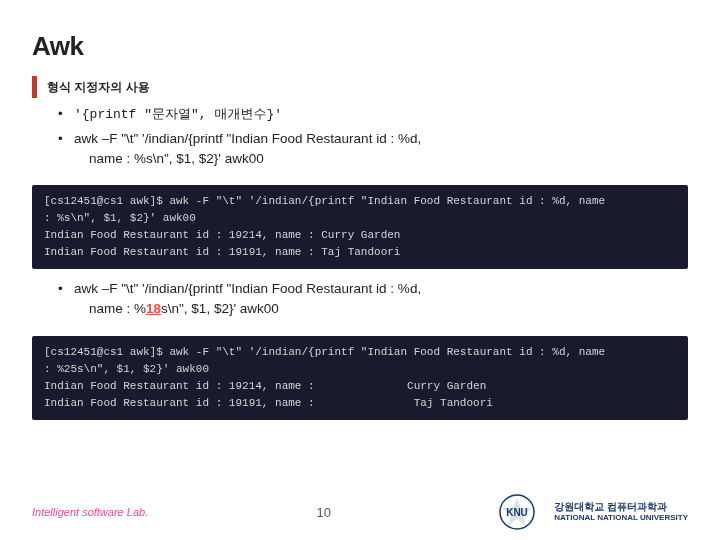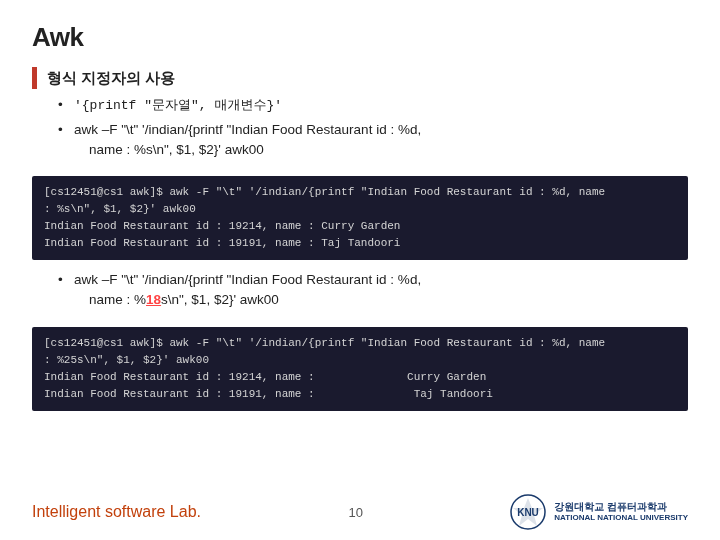--- a/index.html
+++ b/index.html
@@ -9,21 +9,21 @@
       height: 540px;
       background: #ffffff;
       font-family: 'Malgun Gothic', 'Apple SD Gothic Neo', sans-serif;
       overflow: hidden;
       position: relative;
     }
 
     .page {
       width: 720px;
       height: 540px;
-      padding: 22px 32px 12px 32px;
+      padding: 31px 32px 12px 32px;
       display: flex;
       flex-direction: column;
     }
 
     .title {
       font-size: 26px;
       font-weight: bold;
       color: #222;
       margin-bottom: 14px;
       letter-spacing: -0.5px;
@@ -41,21 +41,21 @@
 
     .red-bar {
       width: 5px;
       height: 22px;
       background: #c0392b;
       margin-right: 10px;
       flex-shrink: 0;
     }
 
     .section-title {
-      font-size: 15px;
+      font-size: 12px;
       font-weight: bold;
       color: #222;
     }
 
     .bullet-list {
       margin-left: 26px;
       margin-bottom: 8px;
     }
 
     .bullet-item {
@@ -99,33 +99,34 @@
       bottom: 10px;
       left: 0;
       right: 0;
       display: flex;
       align-items: center;
       justify-content: space-between;
       padding: 0 32px;
     }
 
     .footer-lab {
-      font-size: 16px;
-      color: #c2410c;
+      font-size: 11px;
+      font-style: italic;
+      color: #ec4899;
     }
 
     .footer-page {
       font-size: 13px;
       color: #555;
     }
 
     .footer-logo {
       display: flex;
       align-items: center;
-      gap: 8px;
+      gap: 19px;
     }
 
     .logo-emblem {
       width: 36px;
       height: 36px;
     }
 
     .logo-text {
       font-size: 10px;
       color: #1a3a6b;

